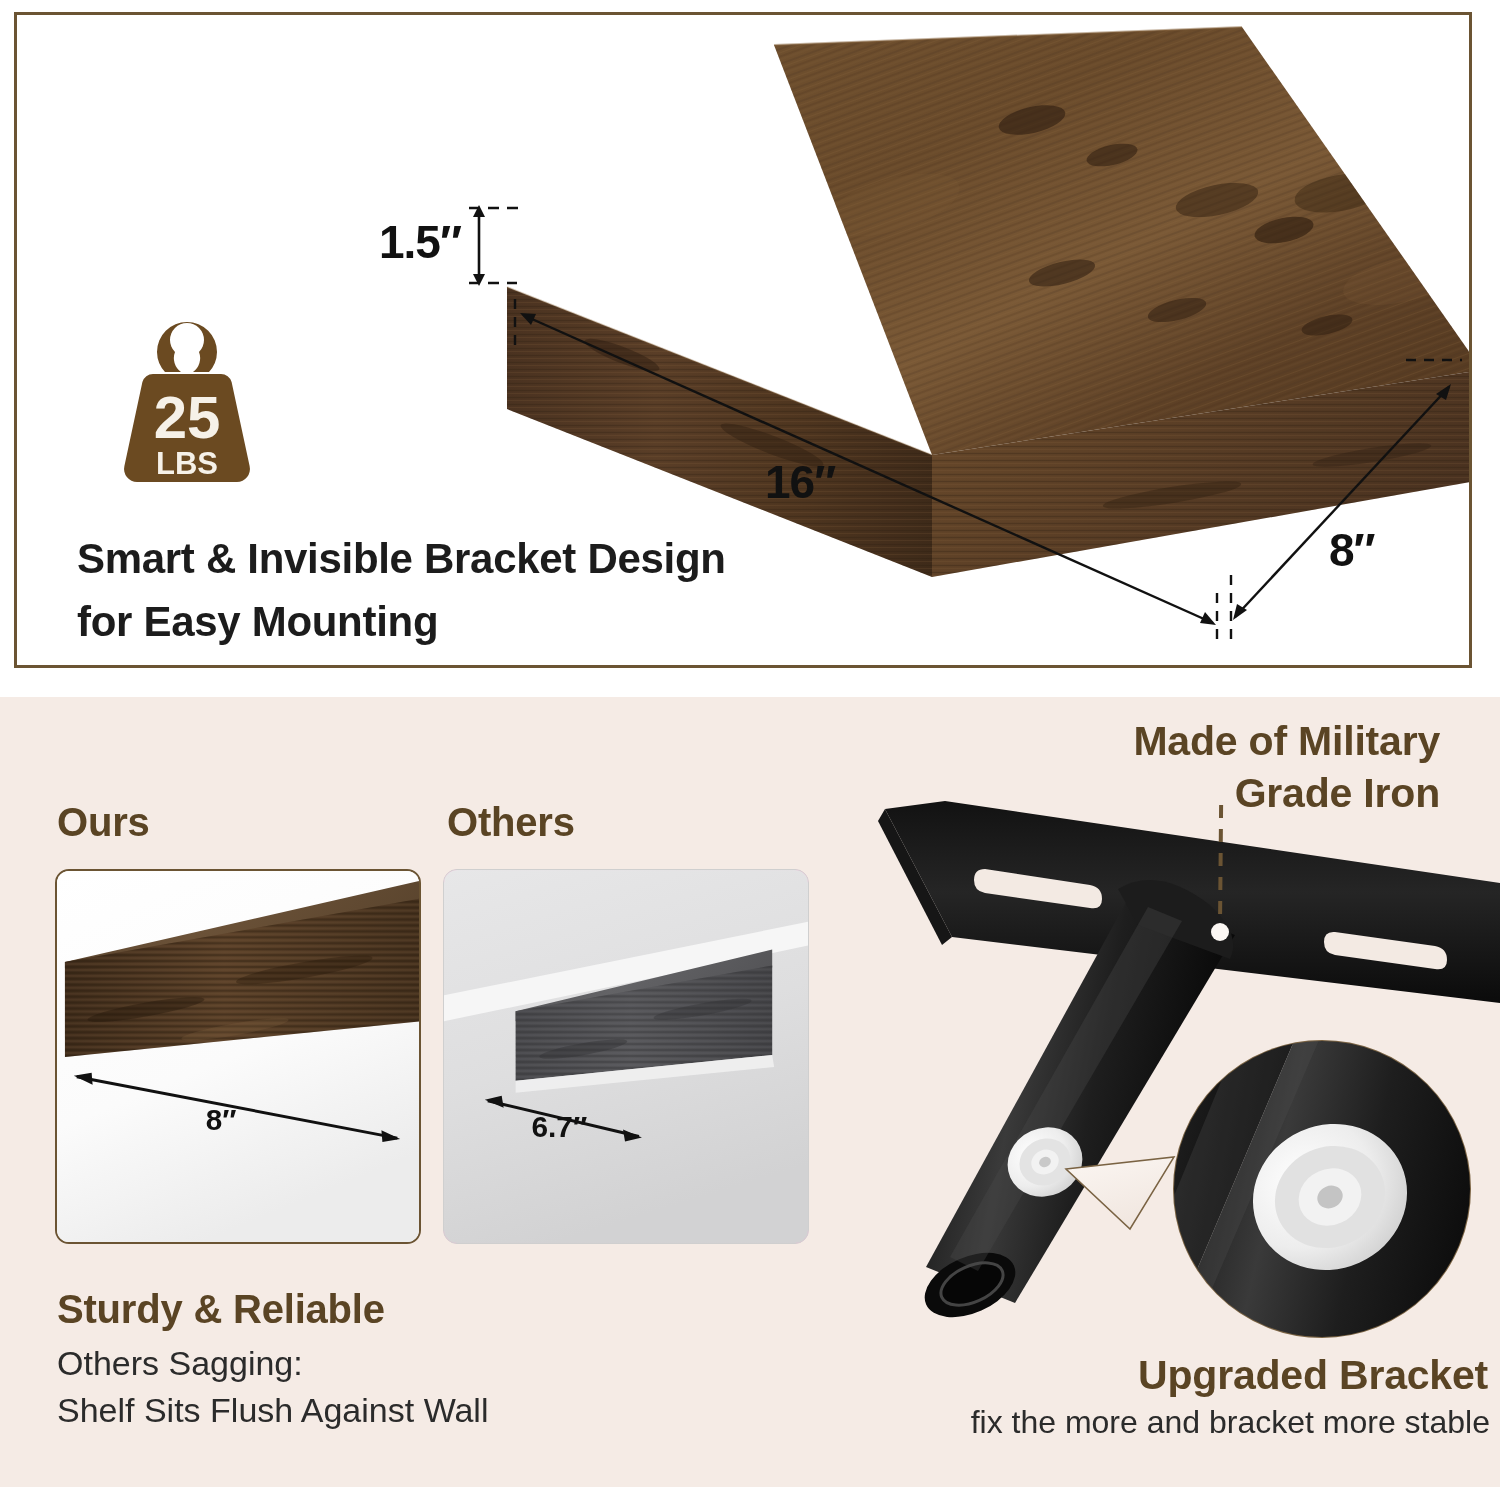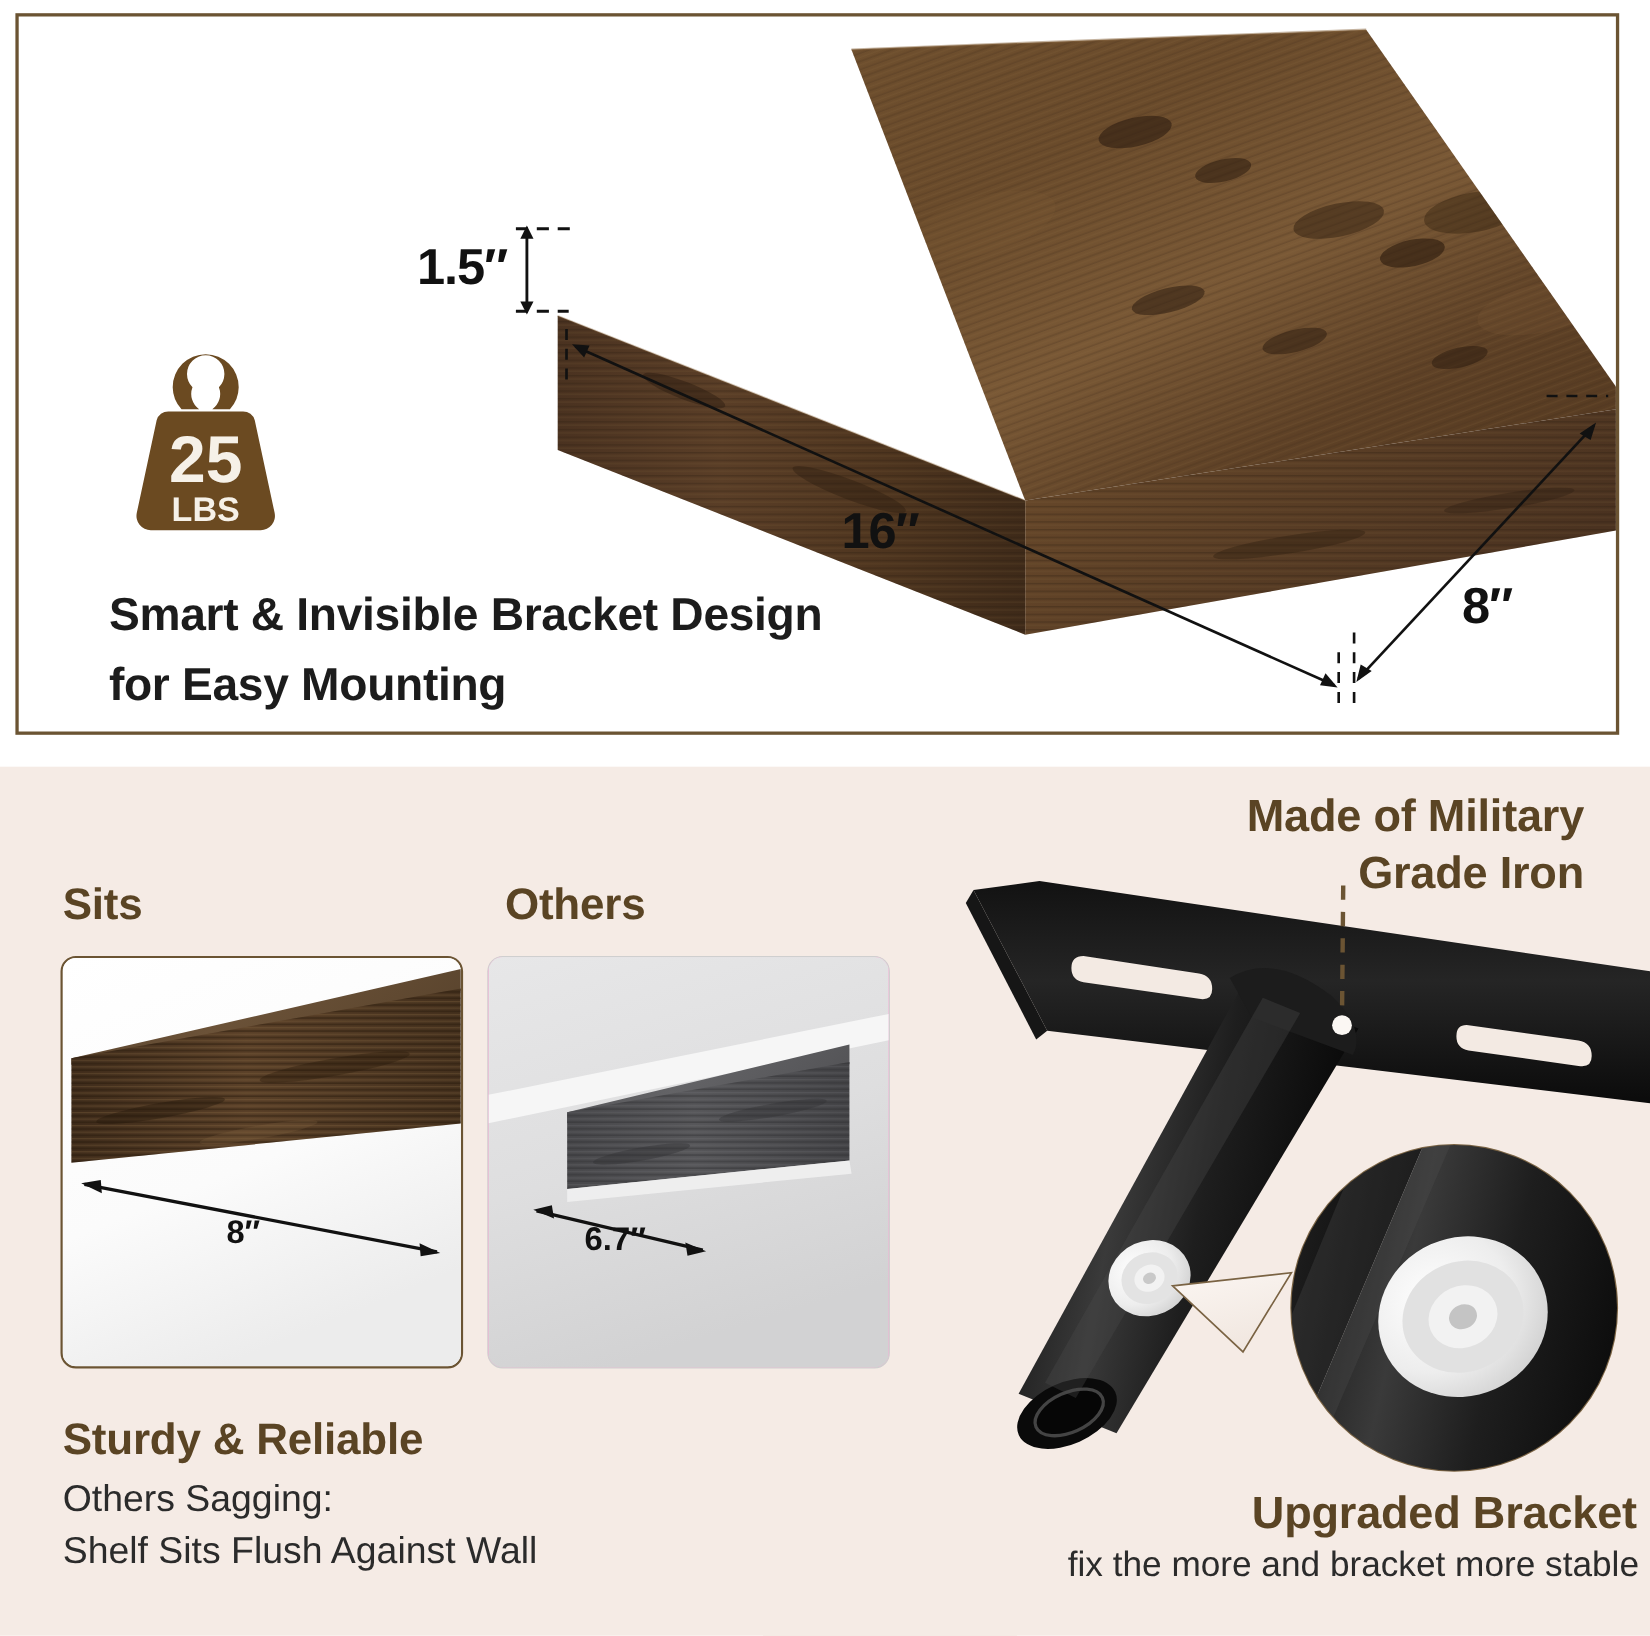--- a/index.html
+++ b/index.html
@@ -24,21 +24,21 @@
   
   .badge-wrap{position:absolute;left:100px;top:305px;width:140px;height:175px;}
   .badge-wrap svg{display:block;}
 
   
   .headline{
     position:absolute;left:60px;top:512px;width:820px;
     font-size:42px;line-height:1.5;color:#1c1c1c;font-weight:600;
     letter-spacing:-0.3px;
   }
-  .headline div{white-space:nowrap;margin-left:22px;}
+  .headline div{white-space:nowrap;}
 
   
   .shelf3d{position:absolute;left:455px;top:10px;width:1010px;height:625px;}
   .shelf3d svg{display:block;}
 
   
   .dim{position:absolute;font-weight:700;color:#111;}
   .dim-15{left:362px;top:200px;font-size:46px;letter-spacing:-1px;}
   .dim-16{left:748px;top:440px;font-size:46px;letter-spacing:-1px;}
   .dim-8{left:1312px;top:508px;font-size:46px;letter-spacing:-1px;}
@@ -48,21 +48,21 @@
     position:absolute;left:0;top:697px;width:1500px;height:790px;
     background:#F5EBE5;
   }
 
   
   .cmp-label{
     position:absolute;font-size:40px;font-weight:700;color:#5A4424;
     letter-spacing:-0.2px;
   }
   .lbl-ours{left:57px;top:103px;}
-  .lbl-others{left:447px;top:103px;margin-left:12px;}
+  .lbl-others{left:447px;top:103px;}
 
   
   .card{
     position:absolute;top:172px;width:366px;height:375px;
     border-radius:14px;box-sizing:border-box;overflow:hidden;
   }
   .card-ours{left:55px;border:2px solid #6B5433;background:#ffffff;}
   .card-others{left:443px;border:1px solid #cfcfcf;background:#f9a8d4;}
   .card svg{display:block;width:100%;height:100%;}
 
@@ -229,21 +229,21 @@
       <div class="headline">
         <div>Smart &amp; Invisible Bracket Design</div>
         <div>for Easy Mounting</div>
       </div>
 
     </div>
   </div>
 
   <div class="bottom-panel">
 
-    <div class="cmp-label lbl-ours">Sits</div>
+    <div class="cmp-label lbl-ours">Ours</div>
     <div class="cmp-label lbl-others">Others</div>
 
     <div class="card card-ours">
       <svg viewBox="0 0 366 375" xmlns="http://www.w3.org/2000/svg">
         <defs>
           <linearGradient id="oursWallBg" x1="0" y1="0" x2="0.4" y2="1">
             <stop offset="0" stop-color="#ffffff"></stop>
             <stop offset="0.6" stop-color="#fbfbfb"></stop>
             <stop offset="1" stop-color="#ececec"></stop>
           </linearGradient>

